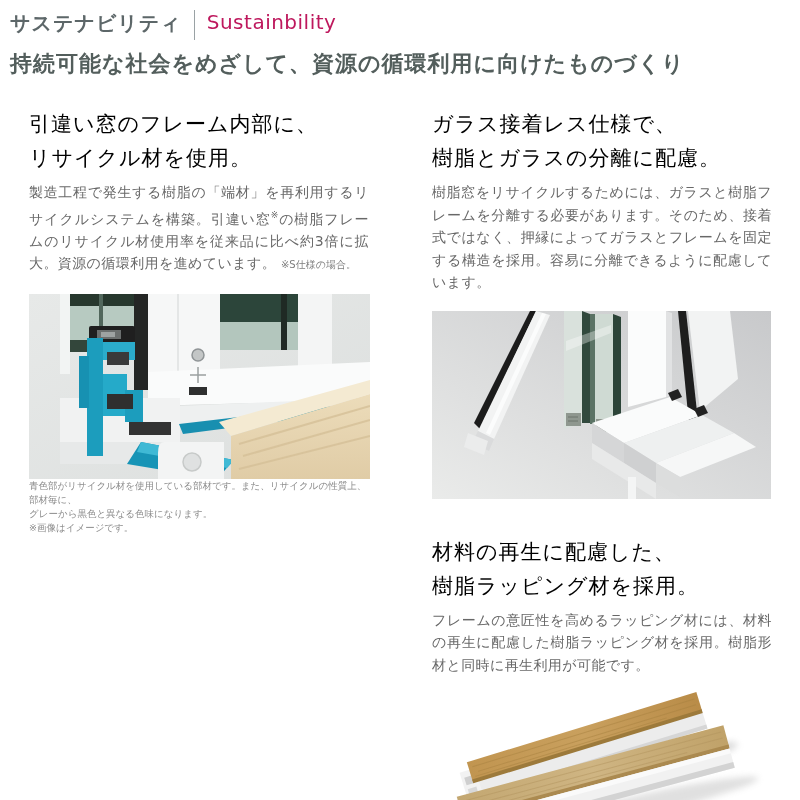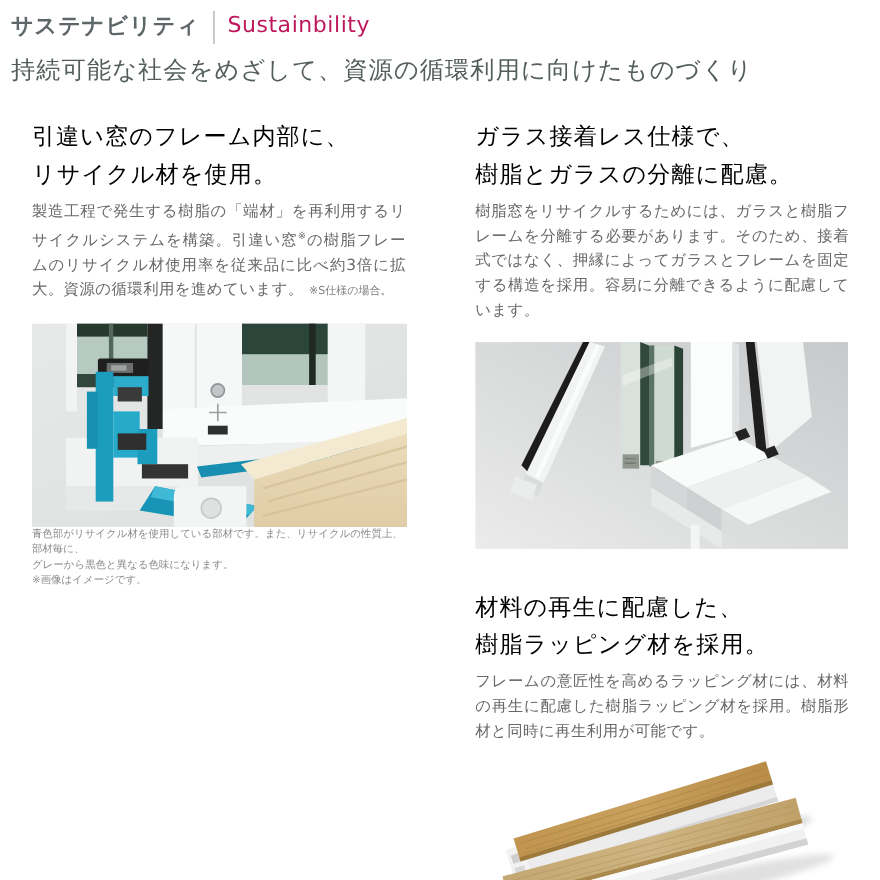--- a/index.html
+++ b/index.html
@@ -5,21 +5,21 @@
   * { margin:0; padding:0; box-sizing:border-box; }
   html,body { width:800px; height:800px; background:#ffffff; overflow:hidden;
               font-family:"DejaVu Sans","Liberation Sans",sans-serif; }
   .page { width:800px; height:800px; position:relative; background:#fff; }
 
   
   .hdr { display:flex; align-items:flex-start; padding:10px 0 0 10px; }
   .hdr-jp { font-size:20px; font-weight:bold; color:#5d6769; letter-spacing:1px; }
   .hdr-div { width:1px; height:30px; background:#9aa2a5; margin:0 12px; }
   .hdr-en { font-size:20px; color:#be185d; letter-spacing:0.5px; }
-  .subtitle { margin:9px 0 0 10px; font-size:22px; font-weight:normal; color:#535e5c; letter-spacing:1px; }
+  .subtitle { margin:9px 0 0 10px; font-size:22px; font-weight:bold; color:#535e5c; letter-spacing:1px; }
 
   
   .cols { display:flex; margin:28px 28px 0 29px; }
   .col { width:340px; }
   .col-l { margin-right:63px; }
   h2 { font-size:21px; line-height:34px; font-weight:normal; color:#000000; letter-spacing:1px; }
   h2 span { display:block; }
   .body-p { margin-top:6px; font-size:14px; line-height:22.5px; color:#686868;
             letter-spacing:0.4px; text-align:justify; }
   .body-p sup { font-size:9px; vertical-align:super; }

